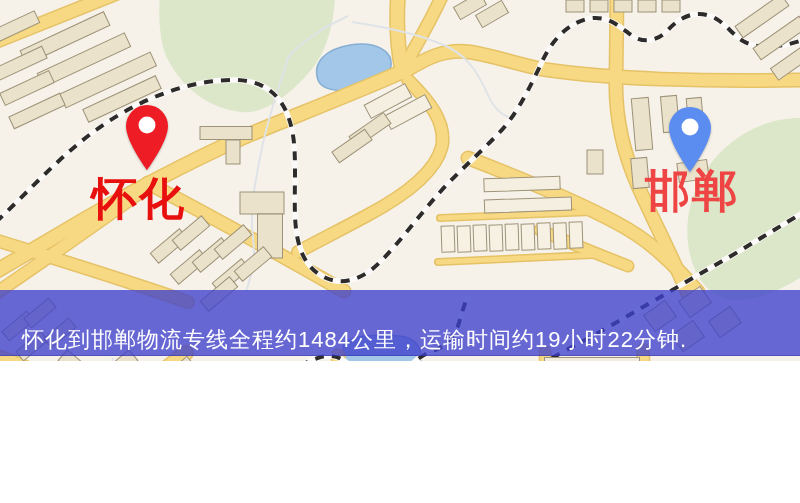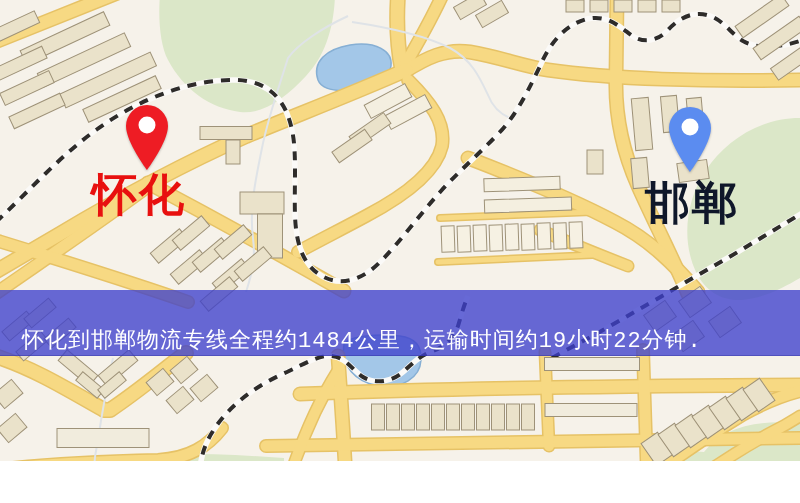--- a/index.html
+++ b/index.html
@@ -1,18 +1,18 @@
 <!DOCTYPE html>
 <html><head>
 <meta charset="utf-8">
 <style>
   html,body{margin:0;padding:0;background:#ffffff;}
   .stage{
-    position:relative;width:800px;height:461px;overflow:hidden;
-    font-family:Liberation Mono, monospace;
+    position:relative;width:800px;height:361px;overflow:hidden;
+    font-family:Liberation Sans, sans-serif;
   }
   .stage svg.base{position:absolute;left:0;top:0;}
   .pin{position:absolute;filter:drop-shadow(0 1px 1px rgba(0,0,0,.25));}
   .city-label{
     position:absolute;transform:translateX(-50%);
     font-size:45px;line-height:1;font-weight:700;letter-spacing:2px;white-space:nowrap;
   }
   .banner{
     position:absolute;left:0;top:290px;width:800px;height:66px;
     display:flex;align-items:flex-end;box-sizing:border-box;padding-left:22px;
@@ -201,19 +201,19 @@
     <circle cx="24" cy="21" r="8.5" fill="#ffffff"></circle>
   </svg>
 
   <svg class="pin" style="left:666px;top:106px" width="48" height="68" viewBox="0 0 48 68">
     <path d="M24,66 C24,66 3,38 3,22 A21,21 0 1 1 45,22 C45,38 24,66 24,66 Z" fill="#5b8cf0"></path>
     <circle cx="24" cy="21" r="8.5" fill="#ffffff"></circle>
   </svg>
 
   <div class="city-label" id="label-huaihua" style="left: 139px; top: 176px; color: rgb(232, 16, 15);">怀化</div>
 
-  <div class="city-label" id="label-handan" style="left: 692px; top: 184px; color: #0f172a;">邯郸</div>
+  <div class="city-label" id="label-handan" style="left: 692px; top: 168px; color: #ef4444;">邯郸</div>
 
   <div class="banner" id="route-banner" style="background: rgba(62, 64, 204, 0.78); color: rgb(255, 255, 255);">
     <span>怀化到邯郸物流专线全程约1484公里，运输时间约19小时22分钟.</span>
   </div>
 
 </div>
 
 </body></html>

